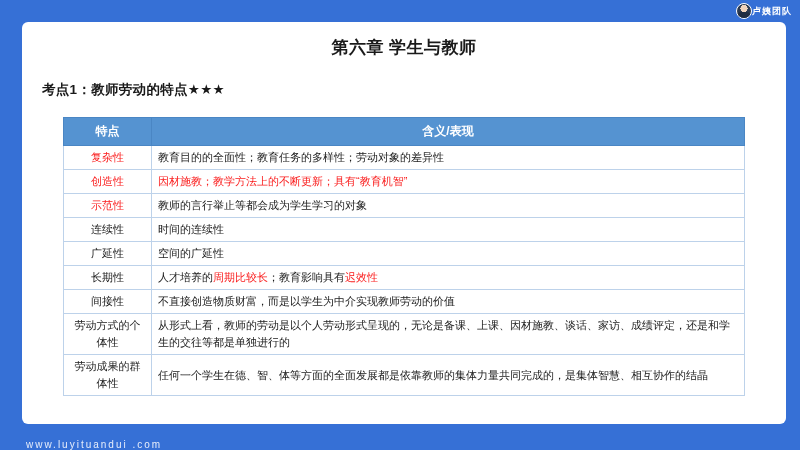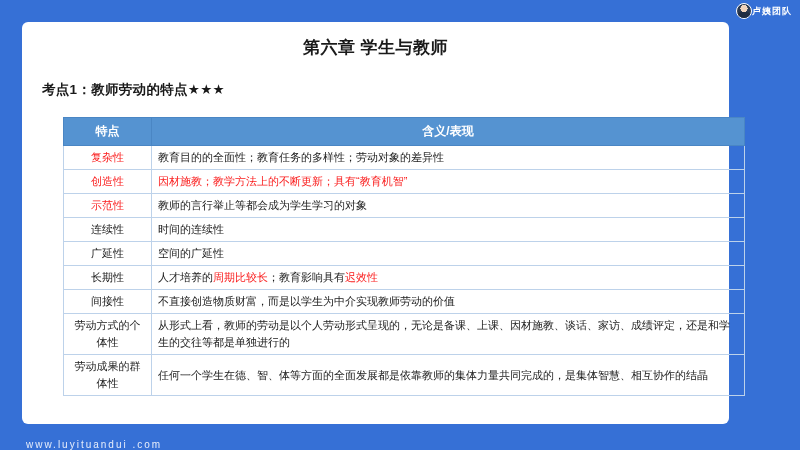--- a/index.html
+++ b/index.html
@@ -44,21 +44,21 @@
     font-size: 9px;
     letter-spacing: 1px;
     font-weight: 600;
     white-space: nowrap;
   }
 
   
   .card {
     position: absolute;
     left: 22px; top: 22px;
-    width: 707px; height: 402px;
+    width: 764px; height: 402px;
     background: #ffffff;
     border-radius: 6px;
   }
 
   .slide-title {
     text-align: center;
     font-size: 17px;
     font-weight: bold;
     color: #1a1a1a;
     margin-top: 14px;

